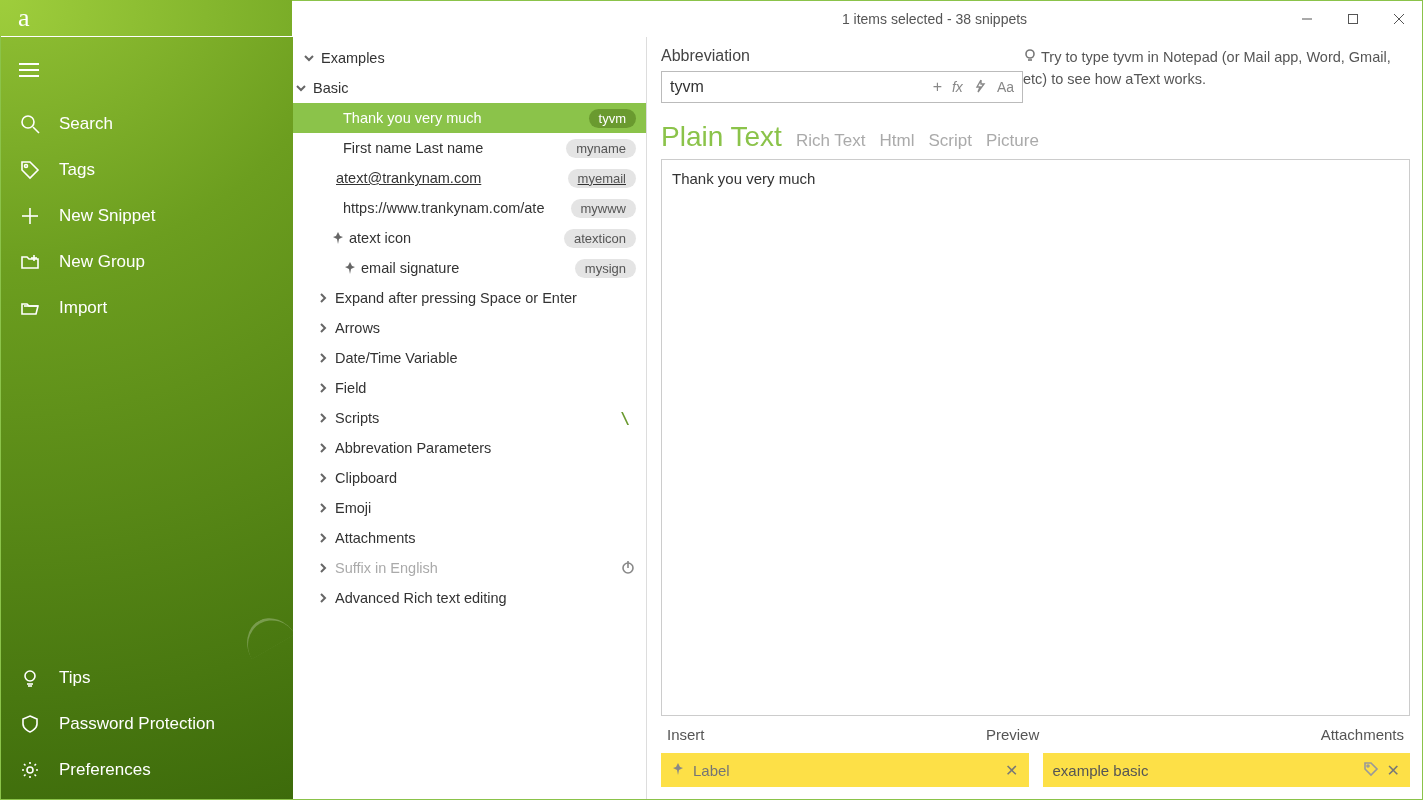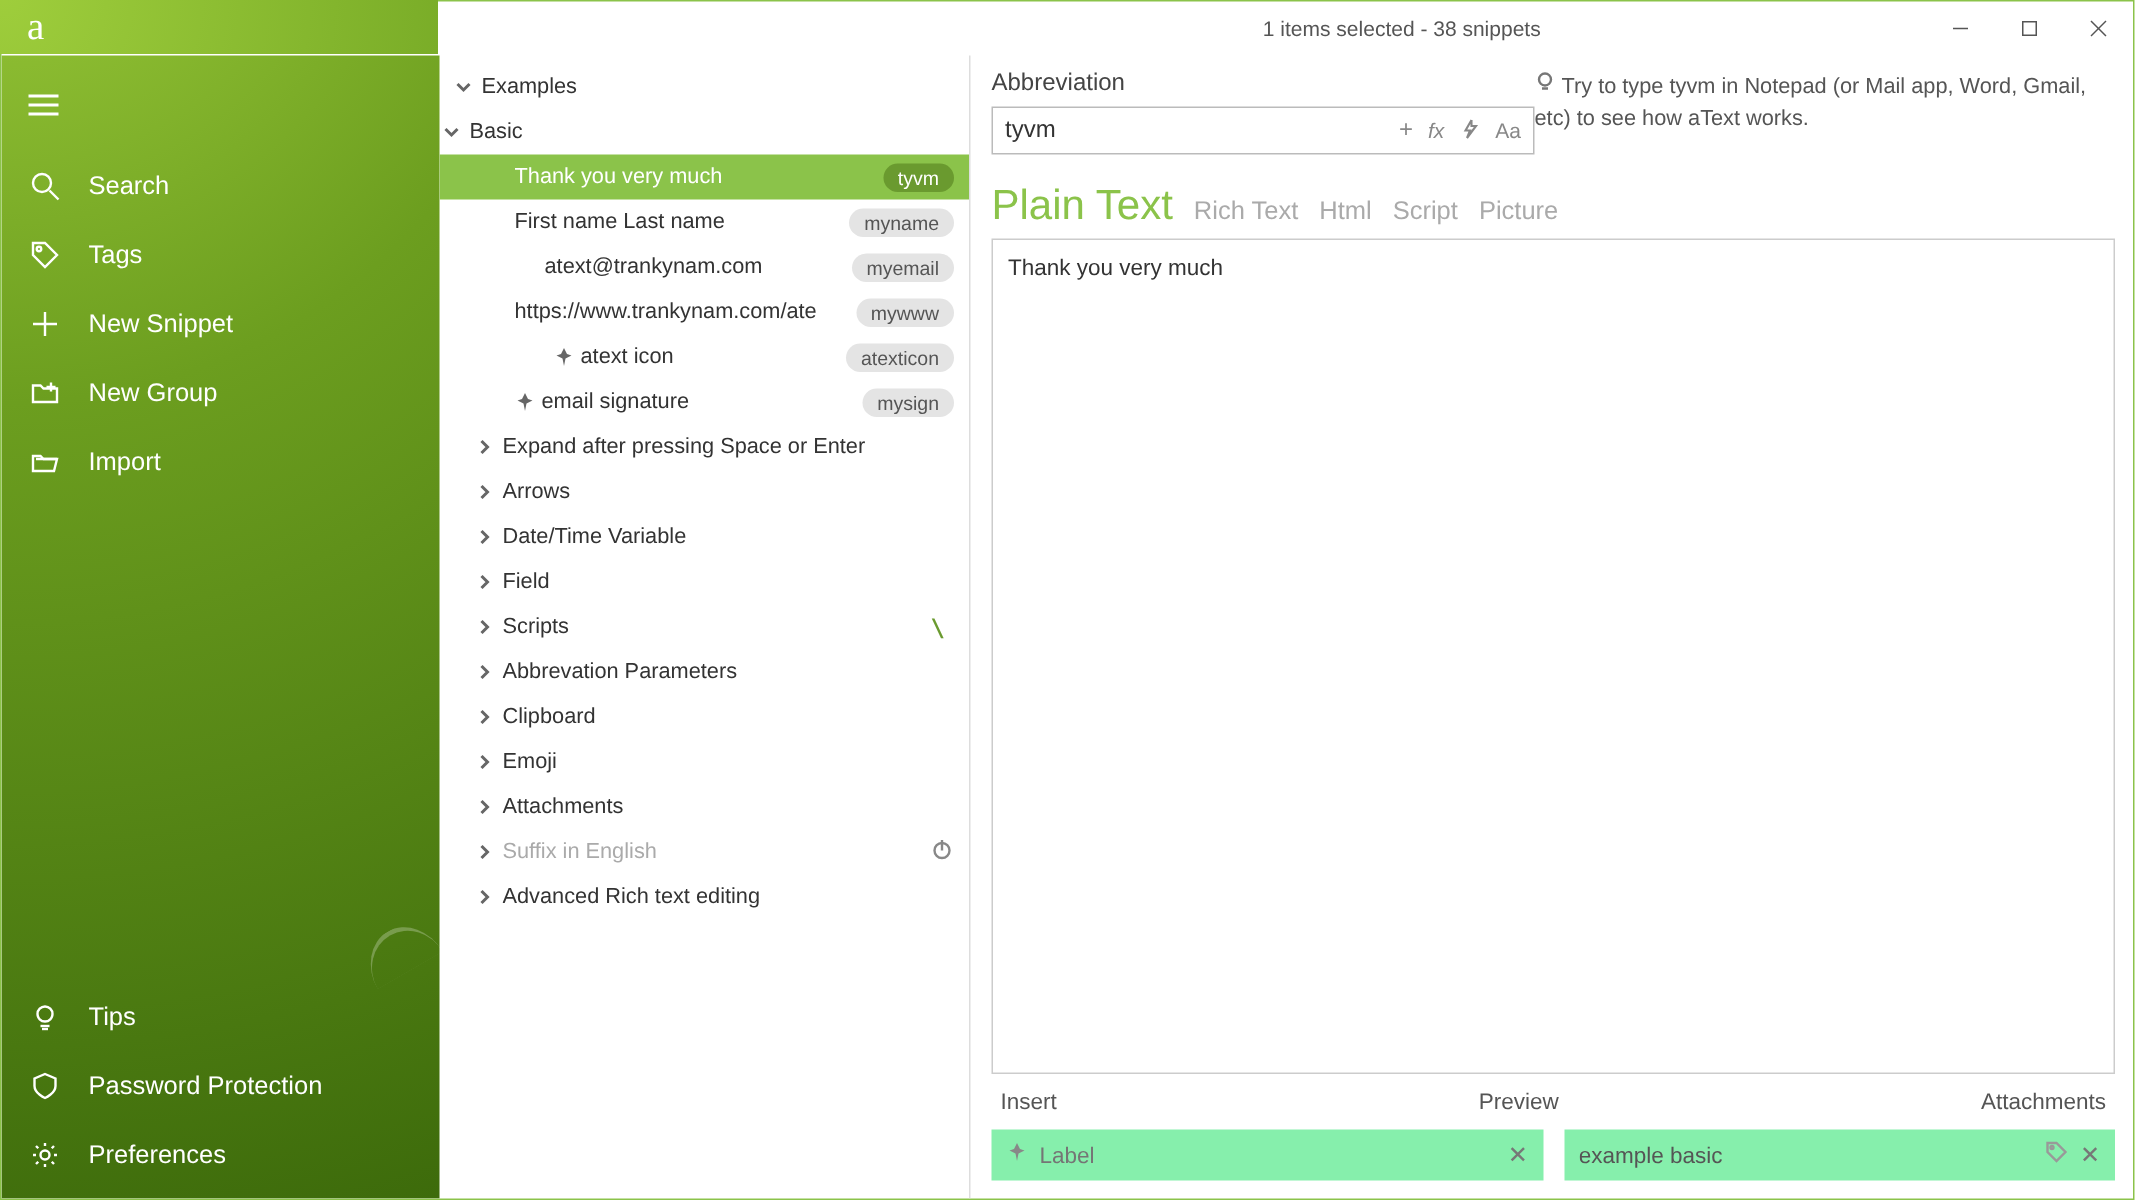--- a/index.html
+++ b/index.html
@@ -54,21 +54,21 @@
 .tabs { display:flex; align-items:baseline; gap:14px; margin-top:18px; }
 .tabs .active { color:#8bc34a; font-size:28px; font-weight:300; }
 .tabs .t { color:#aaa; font-size:17px; cursor:pointer; }
 
 .content-area { flex:1; border:1px solid #ccc; margin-top:6px; padding:10px; font-size:15px; color:#333; overflow:auto; }
 
 .bottom-tabs { display:flex; gap:22px; padding:10px 6px 10px 6px; color:#555; font-size:15px;justify-content:space-between; }
 .bottom-tabs span { cursor:pointer; }
 
 .footer-row { display:flex; gap:14px; padding:0 0 12px 0; }
-.footer-field { flex:1; display:flex; align-items:center; background:#86efac; height:34px; padding:0 10px; gap:8px; color:#666; font-size:15px; }
+.footer-field { flex:1; display:flex; align-items:center; background:#fde047; height:34px; padding:0 10px; gap:8px; color:#666; font-size:15px; }
 .footer-field input { flex:1; border:none; background:transparent; outline:none; font-size:15px; color:#555; }
 .footer-field .x { cursor:pointer; color:#777; font-size:16px; }
 .footer-field .pin svg { width:14px; height:14px; fill:#888; }
 .footer-field .tag svg { width:16px; height:16px; stroke:#999; stroke-width:1.6; fill:none; }
 
 
 .topstrip { position:absolute; top:0; left:0; width:292px; height:36px; background: radial-gradient(circle at 0% -20%, #9fce3c 0%, #7aad28 100%); z-index:2; display:flex; align-items:center; padding-left:18px;}
 .topstrip span { font-family:"Brush Script MT","Segoe Script",cursive; font-size:26px; color:#fff; }
 .titlebar { position:relative; z-index:3; }
 .titlebar .spacer-left { width:292px; }
@@ -210,29 +210,29 @@
     </div>
     <div id="basic-items">
         <div class="tree-row selected" style="padding-left: 50px;">
           <span class="lbl">Thank you very much</span>
           <span class="badge">tyvm</span>
         </div>
         <div class="tree-row" style="padding-left: 50px;">
           <span class="lbl">First name Last name</span>
           <span class="badge">myname</span>
         </div>
-        <div class="tree-row" style="padding-left: 70px;">
+        <div class="tree-row" style="padding-left: 43px; text-decoration: underline;">
           <span class="lbl">atext@trankynam.com</span>
           <span class="badge">myemail</span>
         </div>
         <div class="tree-row" style="padding-left: 50px;">
           <span class="lbl">https://www.trankynam.com/ate</span>
           <span class="badge">mywww</span>
         </div>
-        <div class="tree-row" style="padding-left: 76px;">
+        <div class="tree-row" style="padding-left: 38px;">
           <span class="pinico"><svg viewBox="0 0 14 14">
               <path d="M7 1 L9 5 L12 6 L8 8 L7 13 L6 8 L2 6 L5 5 Z"></path>
             </svg></span>
           <span class="lbl">atext icon</span>
           <span class="badge">atexticon</span>
         </div>
         <div class="tree-row" style="padding-left: 50px;">
           <span class="pinico"><svg viewBox="0 0 14 14">
               <path d="M7 1 L9 5 L12 6 L8 8 L7 13 L6 8 L2 6 L5 5 Z"></path>
             </svg></span>

